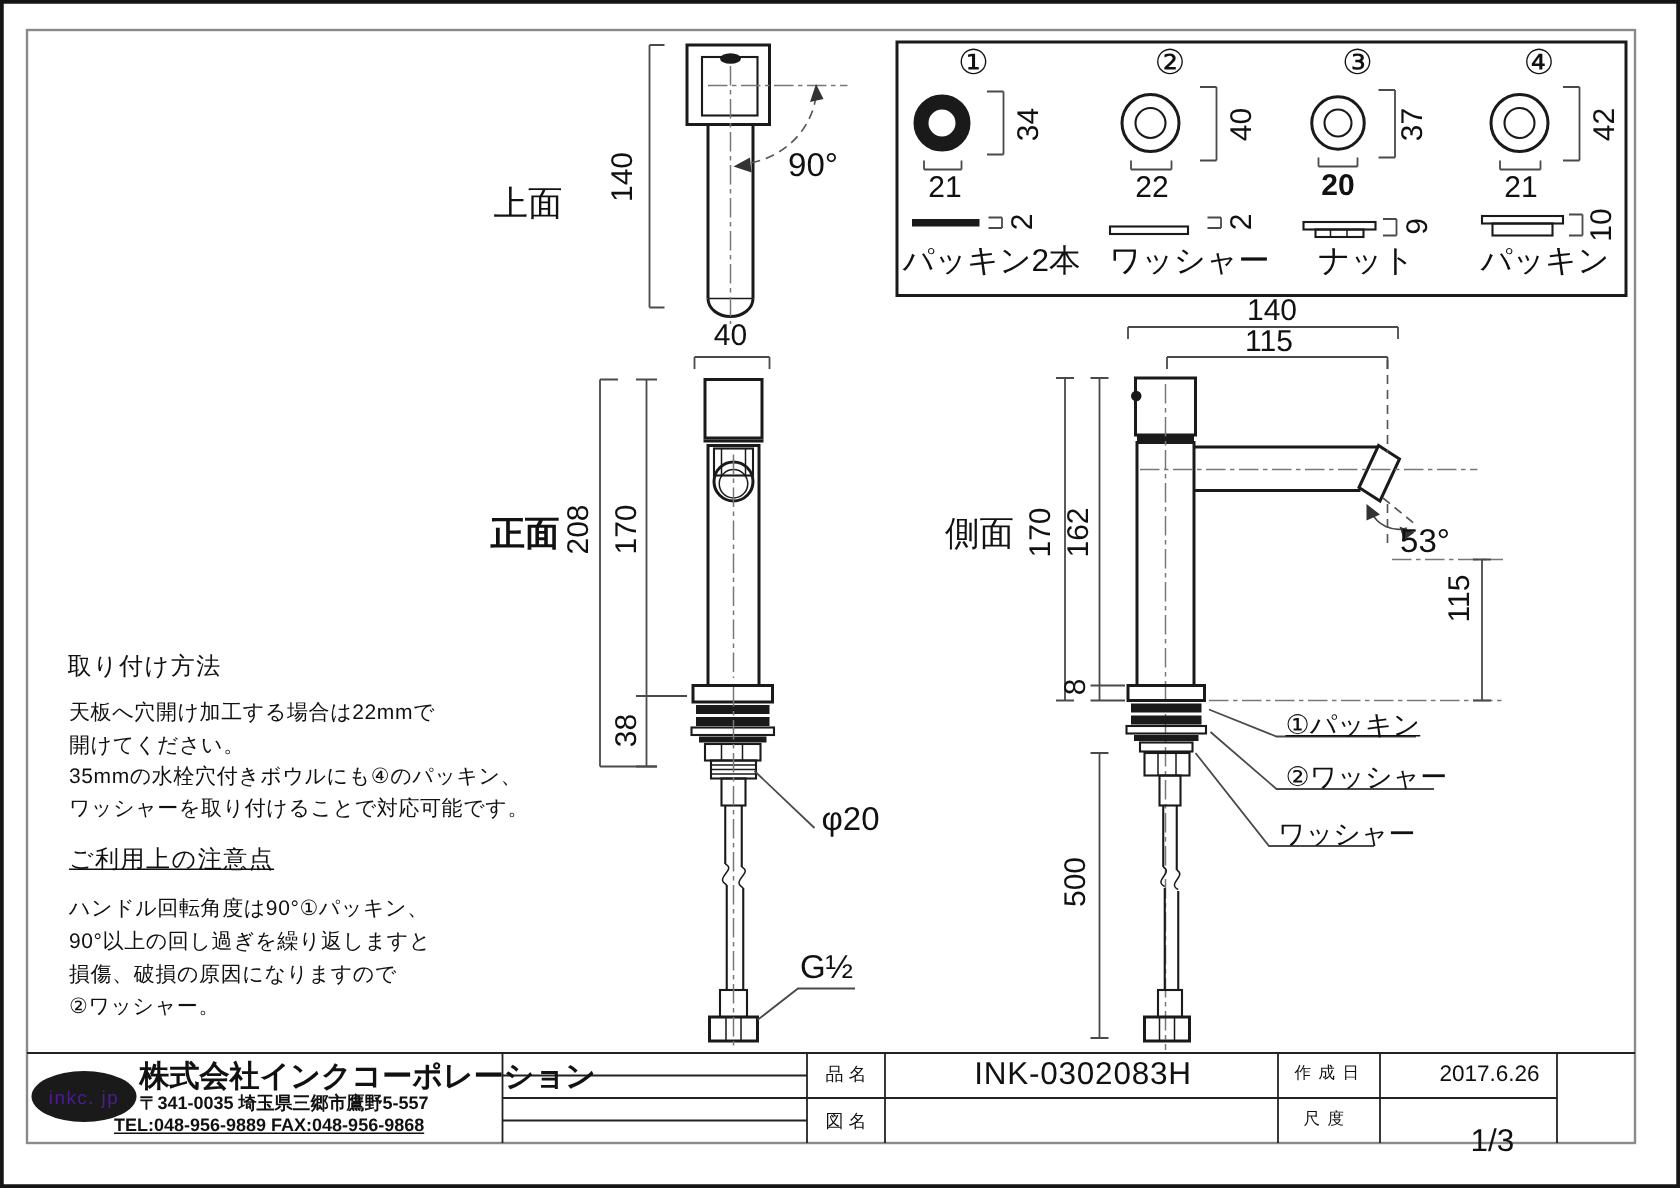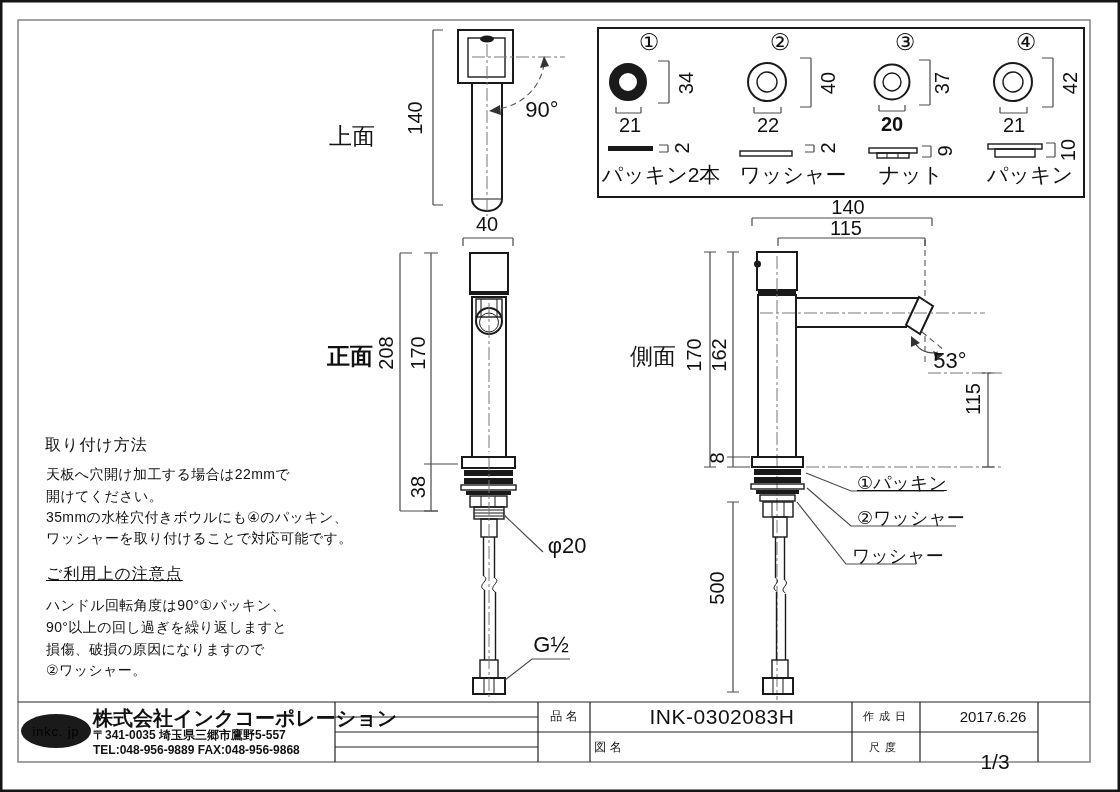--- a/index.html
+++ b/index.html
@@ -25,21 +25,21 @@
   .f19{font-size:21px;}
   .f18{font-size:18px;}
   .f16{font-size:20px;font-weight:bold;}
   .f15{font-size:15px;}
   .f14{font-size:14px;letter-spacing:0.4px;}
   .f14h{font-size:16px;letter-spacing:1px;}
   .f12{font-size:12px;font-weight:bold;}
   .f12n{font-size:12px;}
   .f11n{font-size:11px;letter-spacing:1px;}
   .f21p{font-size:21px;letter-spacing:0.5px;}
-  .logo-text{color:#000000;font-size:12.5px;letter-spacing:1px;}
+  .logo-text{color:#4c1d95;font-size:12.5px;letter-spacing:1px;}
 </style>
 </head>
 <body>
 
 <div class="sheet">
 
 <svg class="draw" width="1120" height="792" viewBox="0 0 1120 792">
 
   <rect x="1" y="1" width="1118" height="790" fill="none" stroke="#151515" stroke-width="3"></rect>
   <rect x="18" y="20" width="1072" height="742" class="frame"></rect>
@@ -250,24 +250,24 @@
   <div class="lblL f14" style="left:46px;top:531px;">ワッシャーを取り付けることで対応可能です。</div>
   <div class="lblL f14h" style="left:46px;top:566px;text-decoration:underline;">ご利用上の注意点</div>
   <div class="lblL f14" style="left:46px;top:598px;">ハンドル回転角度は90°①パッキン、</div>
   <div class="lblL f14" style="left:46px;top:620px;">90°以上の回し過ぎを繰り返しますと</div>
   <div class="lblL f14" style="left:46px;top:642px;">損傷、破損の原因になりますので</div>
   <div class="lblL f14" style="left:46px;top:663px;">②ワッシャー。</div>
 
   <div class="lbl logo-text" style="left:56px;top:732px;">inkc. jp</div>
   <div class="lblL f16" style="left:93px;top:708px;">株式会社インクコーポレーション</div>
   <div class="lblL f12" style="left:93px;top:729px;">〒341-0035 埼玉県三郷市鷹野5-557</div>
-  <div class="lblL f12" style="left:93px;top:744px;">TEL:048-956-9889 FAX:048-956-9868</div>
+  <div class="lblL f12" style="left:76px;top:744px;text-decoration:underline;">TEL:048-956-9889 FAX:048-956-9868</div>
   <div class="lbl f12n" style="left:564px;top:716px;">品 名</div>
   <div class="lbl f21p" style="left:722px;top:716px;">INK-0302083H</div>
-  <div class="lbl f12n" style="left:564px;top:747px;margin-left:44px;">図 名</div>
+  <div class="lbl f12n" style="left:564px;top:747px;">図 名</div>
   <div class="lbl f12n" style="left:722px;top:747px;"></div>
   <div class="lbl f11n" style="left:885px;top:716px;">作 成 日</div>
   <div class="lbl f15" style="left:993px;top:716px;">2017.6.26</div>
   <div class="lbl f11n" style="left:883px;top:747px;">尺 度</div>
   <div class="lbl f19" style="left:995px;top:761px;">1/3</div>
 </div>
 
 </div>
 
 </body></html>

